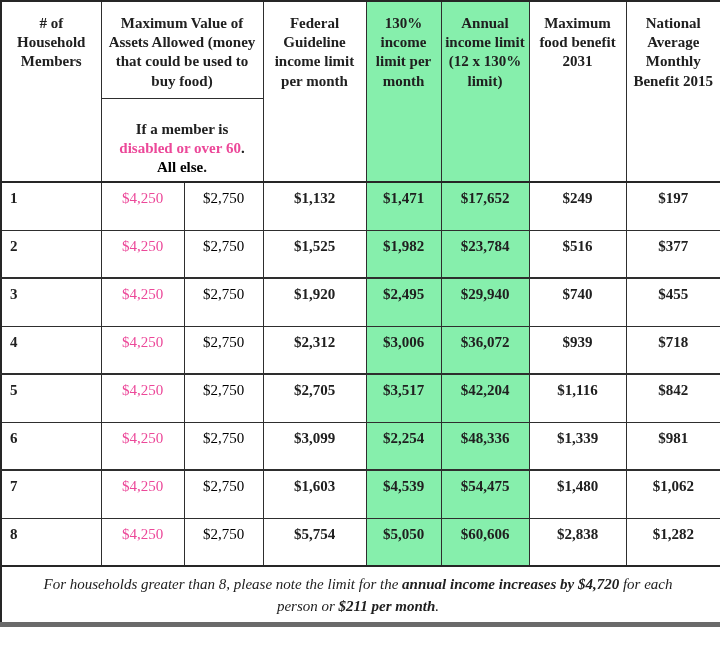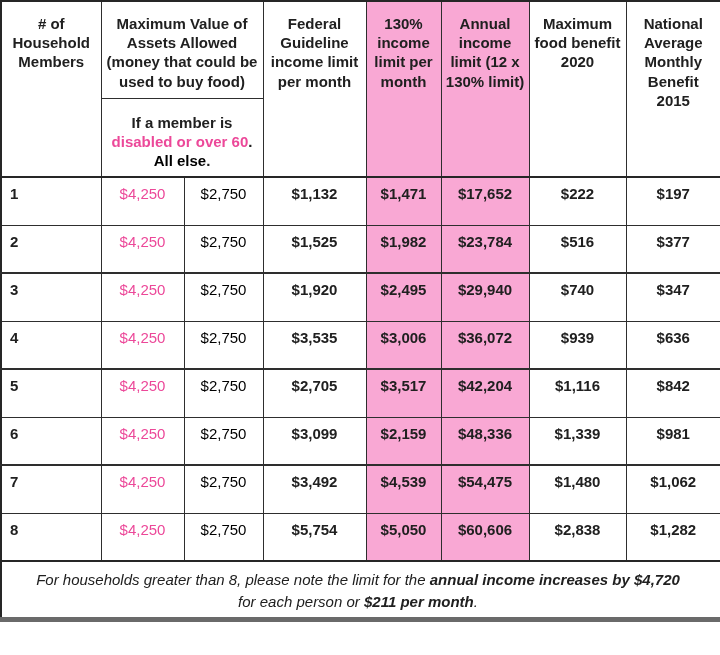--- a/index.html
+++ b/index.html
@@ -1,42 +1,42 @@
 <!DOCTYPE html>
 <html><head>
 <meta charset="utf-8">
 <style>
   * { box-sizing: border-box; }
   html, body { margin: 0; padding: 0; background: #ffffff; }
   .page {
     width: 720px; height: 655px; background: #ffffff; position: relative;
-    font-family: Liberation Sans, sans-serif; overflow: hidden;
+    font-family: Liberation Serif, serif; overflow: hidden;
   }
   table.snap-table {
     width: 720px; border-collapse: collapse; table-layout: fixed;
     border: 2.5px solid #262626;
     border-bottom: 5px solid #6a6a6a;
   }
   th, td {
     border: 1.5px solid #2e2e2e;
     padding: 0;
     color: #202020;
   }
   
   thead th {
     font-weight: bold; font-size: 15px; line-height: 1.28;
     text-align: center; vertical-align: top;
     padding: 12px 3px 4px 3px;
     background: #ffffff;
   }
   tr.hrow1 { height: 97px; }
   tr.hrow2 { height: 79px; }
-  thead tr.hrow2 th { padding-top: 14px; }
+  thead tr.hrow2 th { padding-top: 21px; }
   thead { border-bottom: 2.5px solid #262626; }
-  th.bluecell, td.bluecell { background: #f9a8d4; }
+  th.bluecell, td.bluecell { background: #86efac; }
   .blue-text { color: #ec4899; }
   .gold-text { color: #000000; }
   
   tbody td {
     font-size: 15px; font-weight: bold; text-align: center;
     vertical-align: top; padding-top: 7px; height: 48px;
   }
   tbody td.members { text-align: left; padding-left: 8px; }
   tbody td.asset { font-weight: normal; }
   tbody tr.sep td { border-top-width: 2.5px; }
@@ -63,97 +63,97 @@
       <col style="width:97px">
         <col style="width:95px">
     </colgroup>
     <thead>
       <tr class="hrow1">
         <th rowspan="2"># of Household Members</th>
         <th colspan="2">Maximum Value of Assets Allowed (money that could be used to buy food)</th>
         <th rowspan="2">Federal Guideline income limit per month</th>
         <th rowspan="2" class="bluecell">130% income limit per month</th>
         <th rowspan="2" class="bluecell">Annual income limit (12 x 130% limit)</th>
-        <th rowspan="2">Maximum food benefit 2020</th>
+        <th rowspan="2">Maximum food benefit 2031</th>
         <th rowspan="2">National Average Monthly Benefit 2015</th>
       </tr>
       <tr class="hrow2">
         <th colspan="2">
           <span>If a member is</span><br>
           <span class="blue-text">disabled or over 60</span><span>.</span><br>
           <span class="gold-text">All else</span><span>.</span>
         </th>
       </tr>
     </thead>
     <tbody id="table-body">
         <tr>
           <td class="members">1</td>
           <td class="asset blue-text">$4,250</td>
           <td class="asset gold-text">$2,750</td>
           <td>$1,132</td>
           <td class="bluecell">$1,471</td>
           <td class="bluecell">$17,652</td>
-          <td>$222</td>
+          <td>$249</td>
           <td>$197</td>
         </tr>
         <tr>
           <td class="members">2</td>
           <td class="asset blue-text">$4,250</td>
           <td class="asset gold-text">$2,750</td>
           <td>$1,525</td>
           <td class="bluecell">$1,982</td>
           <td class="bluecell">$23,784</td>
           <td>$516</td>
           <td>$377</td>
         </tr>
         <tr class="sep">
           <td class="members">3</td>
           <td class="asset blue-text">$4,250</td>
           <td class="asset gold-text">$2,750</td>
           <td>$1,920</td>
           <td class="bluecell">$2,495</td>
           <td class="bluecell">$29,940</td>
           <td>$740</td>
-          <td>$347</td>
+          <td>$455</td>
         </tr>
         <tr>
           <td class="members">4</td>
           <td class="asset blue-text">$4,250</td>
           <td class="asset gold-text">$2,750</td>
-          <td>$3,535</td>
+          <td>$2,312</td>
           <td class="bluecell">$3,006</td>
           <td class="bluecell">$36,072</td>
           <td>$939</td>
-          <td>$636</td>
+          <td>$718</td>
         </tr>
         <tr class="sep">
           <td class="members">5</td>
           <td class="asset blue-text">$4,250</td>
           <td class="asset gold-text">$2,750</td>
           <td>$2,705</td>
           <td class="bluecell">$3,517</td>
           <td class="bluecell">$42,204</td>
           <td>$1,116</td>
           <td>$842</td>
         </tr>
         <tr>
           <td class="members">6</td>
           <td class="asset blue-text">$4,250</td>
           <td class="asset gold-text">$2,750</td>
           <td>$3,099</td>
-          <td class="bluecell">$2,159</td>
+          <td class="bluecell">$2,254</td>
           <td class="bluecell">$48,336</td>
           <td>$1,339</td>
           <td>$981</td>
         </tr>
         <tr class="sep">
           <td class="members">7</td>
           <td class="asset blue-text">$4,250</td>
           <td class="asset gold-text">$2,750</td>
-          <td>$3,492</td>
+          <td>$1,603</td>
           <td class="bluecell">$4,539</td>
           <td class="bluecell">$54,475</td>
           <td>$1,480</td>
           <td>$1,062</td>
         </tr>
         <tr>
           <td class="members">8</td>
           <td class="asset blue-text">$4,250</td>
           <td class="asset gold-text">$2,750</td>
           <td>$5,754</td>

